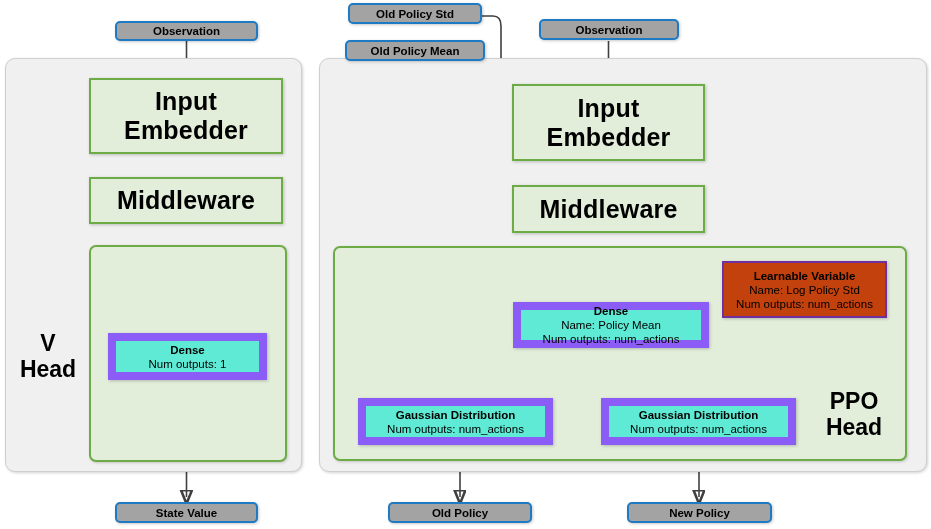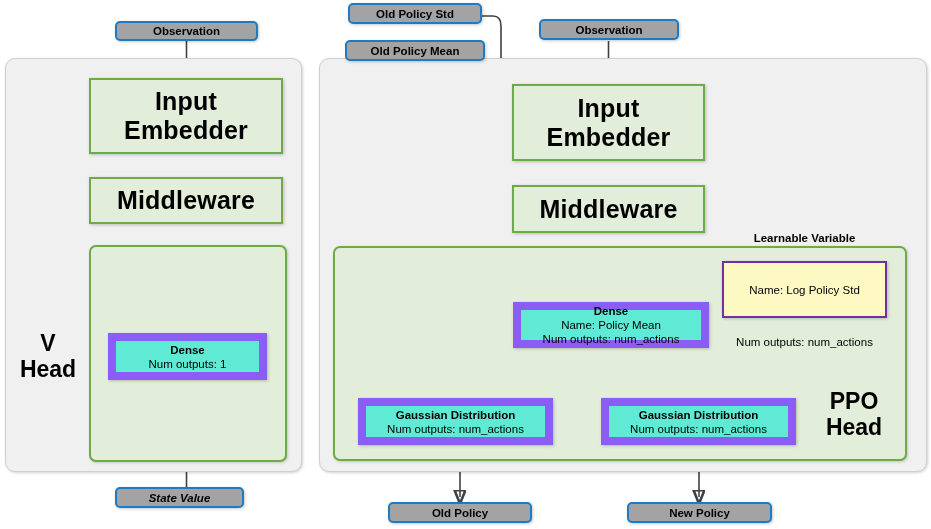--- a/index.html
+++ b/index.html
@@ -11,21 +11,21 @@
 
   .gbox{position:absolute;background:#e2eeda;border:2px solid #6cab45;border-radius:7px;
         box-shadow:1px 1px 3px rgba(0,0,0,0.18);}
 
   .node{position:absolute;box-sizing:border-box;display:flex;flex-direction:column;
         align-items:center;justify-content:center;text-align:center;border-radius:0;
         box-shadow:1px 1px 3px rgba(0,0,0,0.22);}
 
   .node.green{background:#e2eeda;border:2px solid #6cab45;font-weight:bold;color:#000;}
   .node.orange{background:#5eead4;border:8px solid #8b5cf6;color:#000;}
-  .node.purple{background:#fef9c3;border:2px solid #7030a0;color:#000;gap:38px;}
+  .node.purple{background:#c2410c;border:2px solid #7030a0;color:#000;}
   .node.blue{background:#a3a3a3;border:2px solid #1f7ac4;color:#000;font-weight:bold;
              font-size:11.5px;border-radius:5px;}
 
   .node .t1{font-weight:bold;font-size:11.5px;line-height:14px;}
   .node .t2{font-size:11.5px;line-height:14px;}
 
   .big{font-size:25px;font-weight:bold;letter-spacing:0.2px;}
 
   .headlabel{position:absolute;text-align:center;font-weight:bold;color:#000;line-height:26px;
              font-size:23px;}
@@ -139,21 +139,21 @@
   <div class="node orange" style="left:358px;top:398px;width:195px;height:47px;">
     <span class="t1">Gaussian Distribution</span>
     <span class="t2">Num outputs: num_actions</span>
   </div>
 
   <div class="node orange" style="left:601px;top:398px;width:195px;height:47px;">
     <span class="t1">Gaussian Distribution</span>
     <span class="t2">Num outputs: num_actions</span>
   </div>
 
-  <div class="node blue" style="left:115px;top:487px;width:129px;height:21px;font-style:italic;">
+  <div class="node blue" style="left:115px;top:502px;width:143px;height:21px;">
     <span class="t1">State Value</span>
   </div>
 
   <div class="node blue" style="left:388px;top:502px;width:144px;height:21px;">
     <span class="t1">Old Policy</span>
   </div>
 
   <div class="node blue" style="left:627px;top:502px;width:145px;height:21px;">
     <span class="t1">New Policy</span>
   </div>

